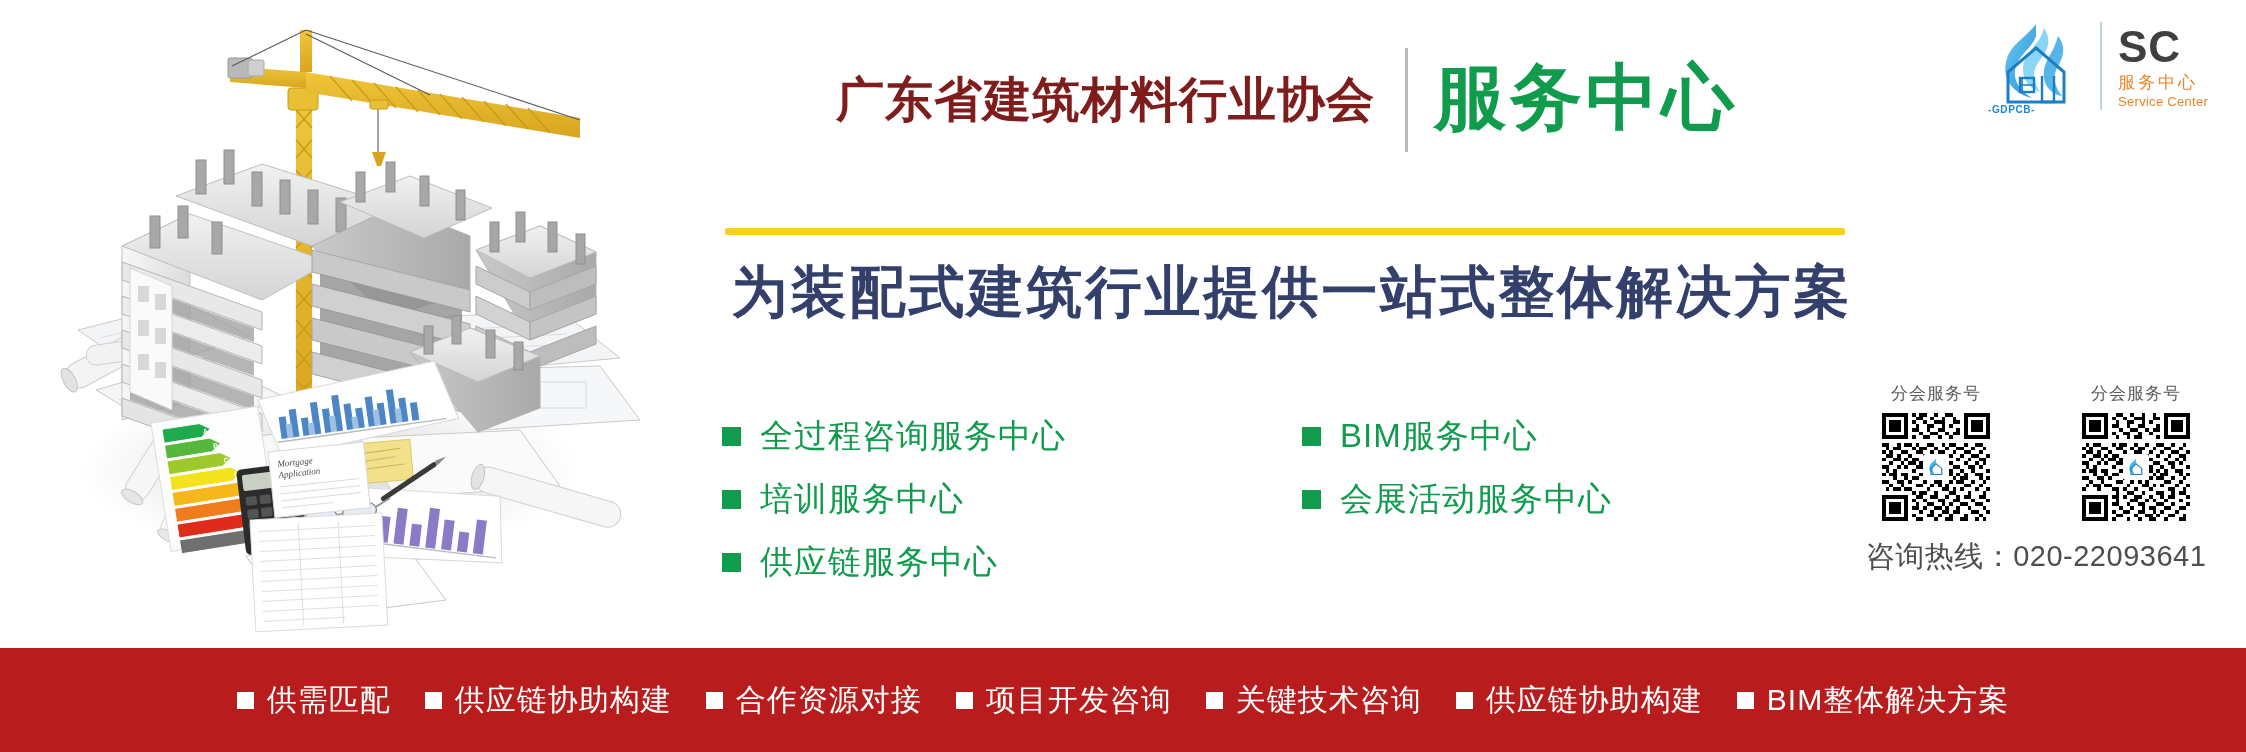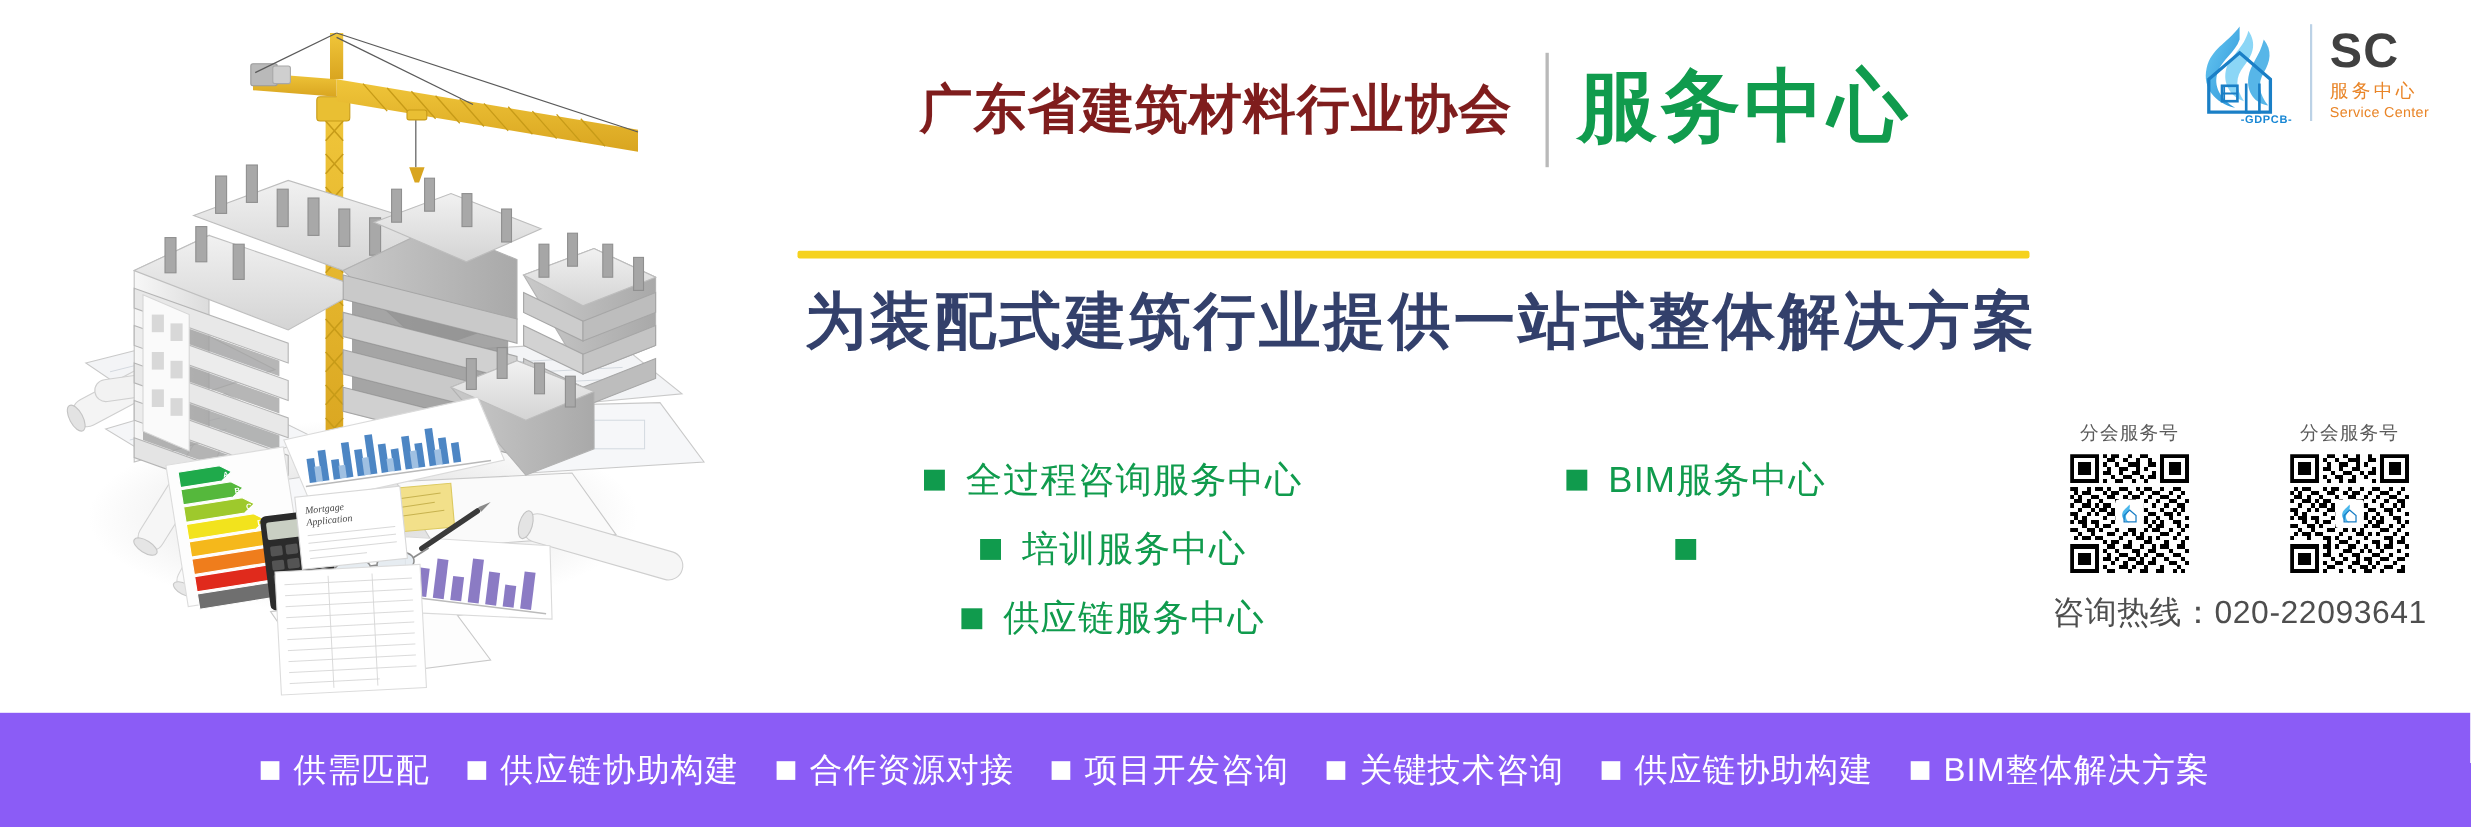--- a/index.html
+++ b/index.html
@@ -101,21 +101,20 @@
   .svc-col{
     display:flex;
     flex-direction:column;
   }
   .svc-col.col-left{width:580px;}
   .svc-col.col-right{width:480px;}
   .svc-item{
     display:flex;
     align-items:center;
     height:63px;
-    justify-content:center;
   }
   .svc-bullet{
     width:19px; height:19px;
     background:#109B4D;
     margin-right:19px;
     flex:0 0 auto;
   }
   .svc-label{
     font-size:33px;
     color:#109B4D;
@@ -133,21 +132,21 @@
   }
   #logo-mark{
     width:96px; height:96px;
     position:relative;
     flex:0 0 auto;
   }
   #logo-mark .gdpcb{
     position:absolute;
     bottom:-1px; left:0;
     width:96px;
-    text-align:right;
+    text-align:left;
     font-size:10px;
     font-weight:bold;
     color:#1887D4;
     letter-spacing:.6px;
   }
   #logo-divider{
     width:2px;
     height:88px;
     background:#bcd2e6;
     margin:0 16px;
@@ -225,21 +224,21 @@
     color:#4e4e4e;
     letter-spacing:.5px;
     white-space:nowrap;
   }
 
   
   #footer-bar{
     position:absolute;
     left:0; top:648px;
     width:2246px; height:104px;
-    background:#8b5cf6;
+    background:#b91c1c;
     display:flex;
     align-items:center;
     justify-content:center;
   }
   #footer-items{
     display:flex;
     align-items:center;
   }
   .foot-item{
     display:flex;
@@ -628,20 +627,21 @@
         <span class="svc-label">供应链服务中心</span>
       </div>
     </div>
     <div class="svc-col col-right">
       <div class="svc-item">
         <span class="svc-bullet"></span>
         <span class="svc-label">BIM服务中心</span>
       </div>
       <div class="svc-item">
         <span class="svc-bullet"></span>
+        <span class="svc-label">会展活动服务中心</span>
       </div>
     </div>
   </div>
 
   <div id="logo">
     <div id="logo-mark">
       <svg width="96" height="96" viewBox="0 0 96 96" xmlns="http://www.w3.org/2000/svg">
         <defs>
           <linearGradient id="flameG" x1="0" y1="0" x2="1" y2="1">
             <stop offset="0" stop-color="#63c7f2"></stop>

